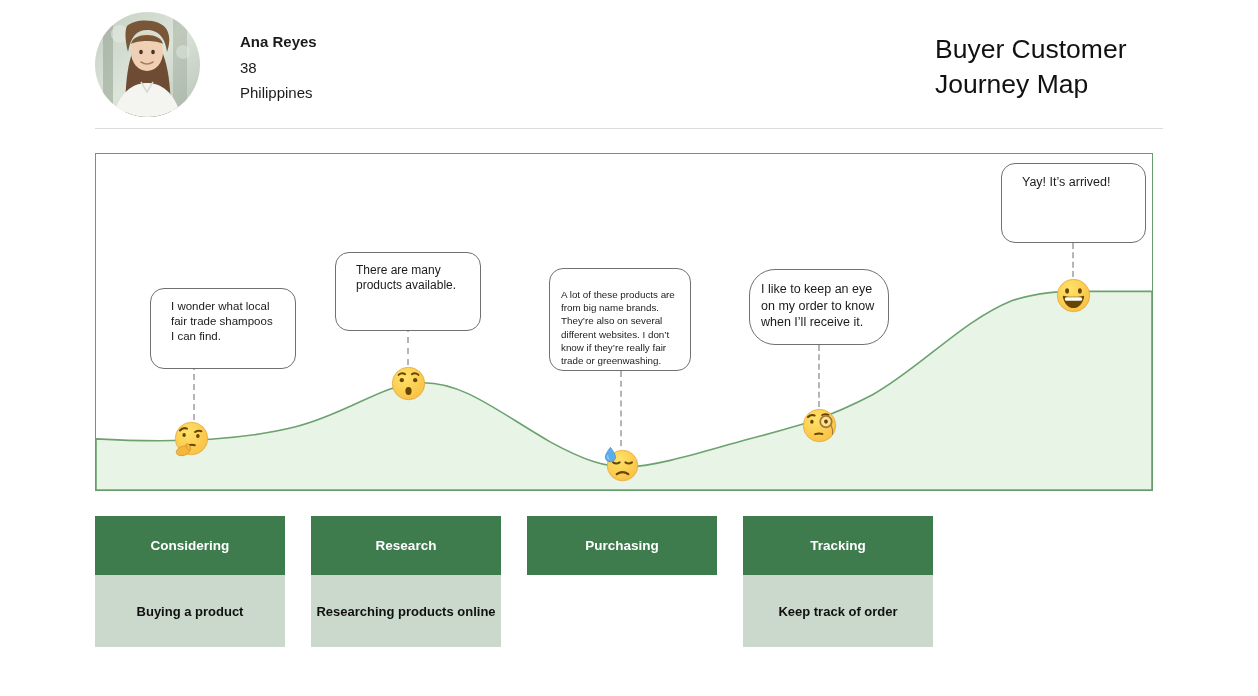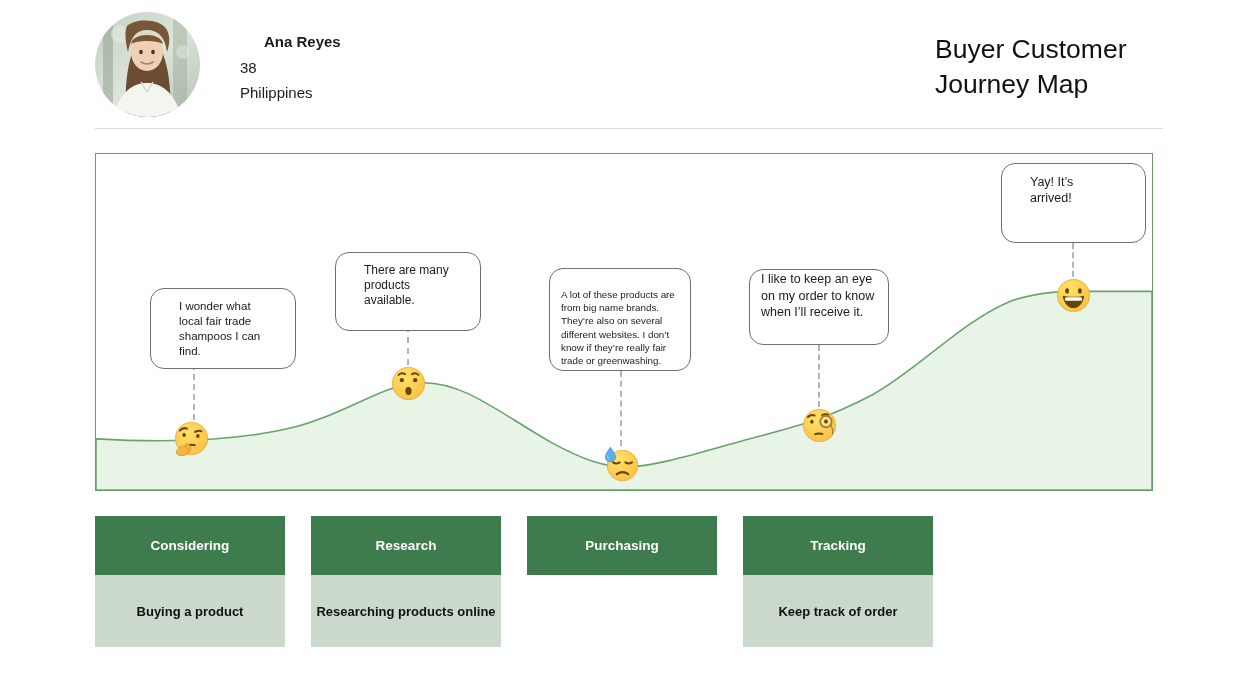--- a/index.html
+++ b/index.html
@@ -4,33 +4,33 @@
 <style>
   html,body{margin:0;padding:0;}
   body{
     width:1258px;height:696px;background:#ffffff;position:relative;
     font-family:"Liberation Sans",sans-serif;color:#1b1b1b;overflow:hidden;
   }
   
   .avatar{position:absolute;left:95px;top:12px;width:105px;height:105px;border-radius:50%;overflow:hidden;}
   .avatar svg{display:block;width:100%;height:100%;}
   .profile-text{position:absolute;left:240px;top:29px;font-size:15px;line-height:25.5px;}
-  .profile-name{font-weight:700;margin-left:24px;}
+  .profile-name{font-weight:700;}
   .page-title{position:absolute;left:935px;top:32px;font-size:26.5px;line-height:35px;font-weight:400;color:#111;}
   .divider{position:absolute;left:95px;top:128px;width:1068px;height:1px;background:#dcdcdc;}
   
   .chart{position:absolute;left:95px;top:153px;width:1058px;height:338px;
          border:1.5px solid #679D6C;box-sizing:border-box;background:#fff;}
   .curve-svg{position:absolute;left:0;top:0;width:100%;height:100%;}
   .bubble{position:absolute;background:#fff;border:1.5px solid #707070;border-radius:14px;
-          padding:10px 28px;box-sizing:border-box;color:#1b1b1b;}
+          padding:10px 20px;box-sizing:border-box;color:#1b1b1b;}
   .bubble-1{left:54px;top:134px;width:146px;height:81px;font-size:11.5px;line-height:15px;}
   .bubble-2{left:239px;top:98px;width:146px;height:79px;font-size:12px;line-height:15px;}
   .bubble-3{left:453px;top:114px;width:142px;height:103px;font-size:9.8px;line-height:13.2px;padding:19px 11px;}
-  .bubble-4{left:653px;top:115px;width:140px;height:76px;font-size:12.5px;line-height:16.5px;padding:1px 11px;}
+  .bubble-4{left:653px;top:115px;width:140px;height:76px;font-size:12.5px;line-height:16.5px;padding:11px 11px;border-radius:26px;}
   .bubble-5{left:905px;top:9px;width:145px;height:80px;font-size:12.5px;line-height:16px;}
   .connector{position:absolute;width:0;border-left:2px dashed #b5b5b5;}
   .c1{left:97px;top:210px;height:56px;}
   .c2{left:311px;top:172px;height:39px;}
   .c3{left:524px;top:217px;height:75px;}
   .c4{left:722px;top:191px;height:62px;}
   .c5{left:976px;top:89px;height:34px;}
   .emoji{position:absolute;width:37px;height:37px;}
   .e1{left:77px;top:266px;}
   .e2{left:294px;top:211px;}

